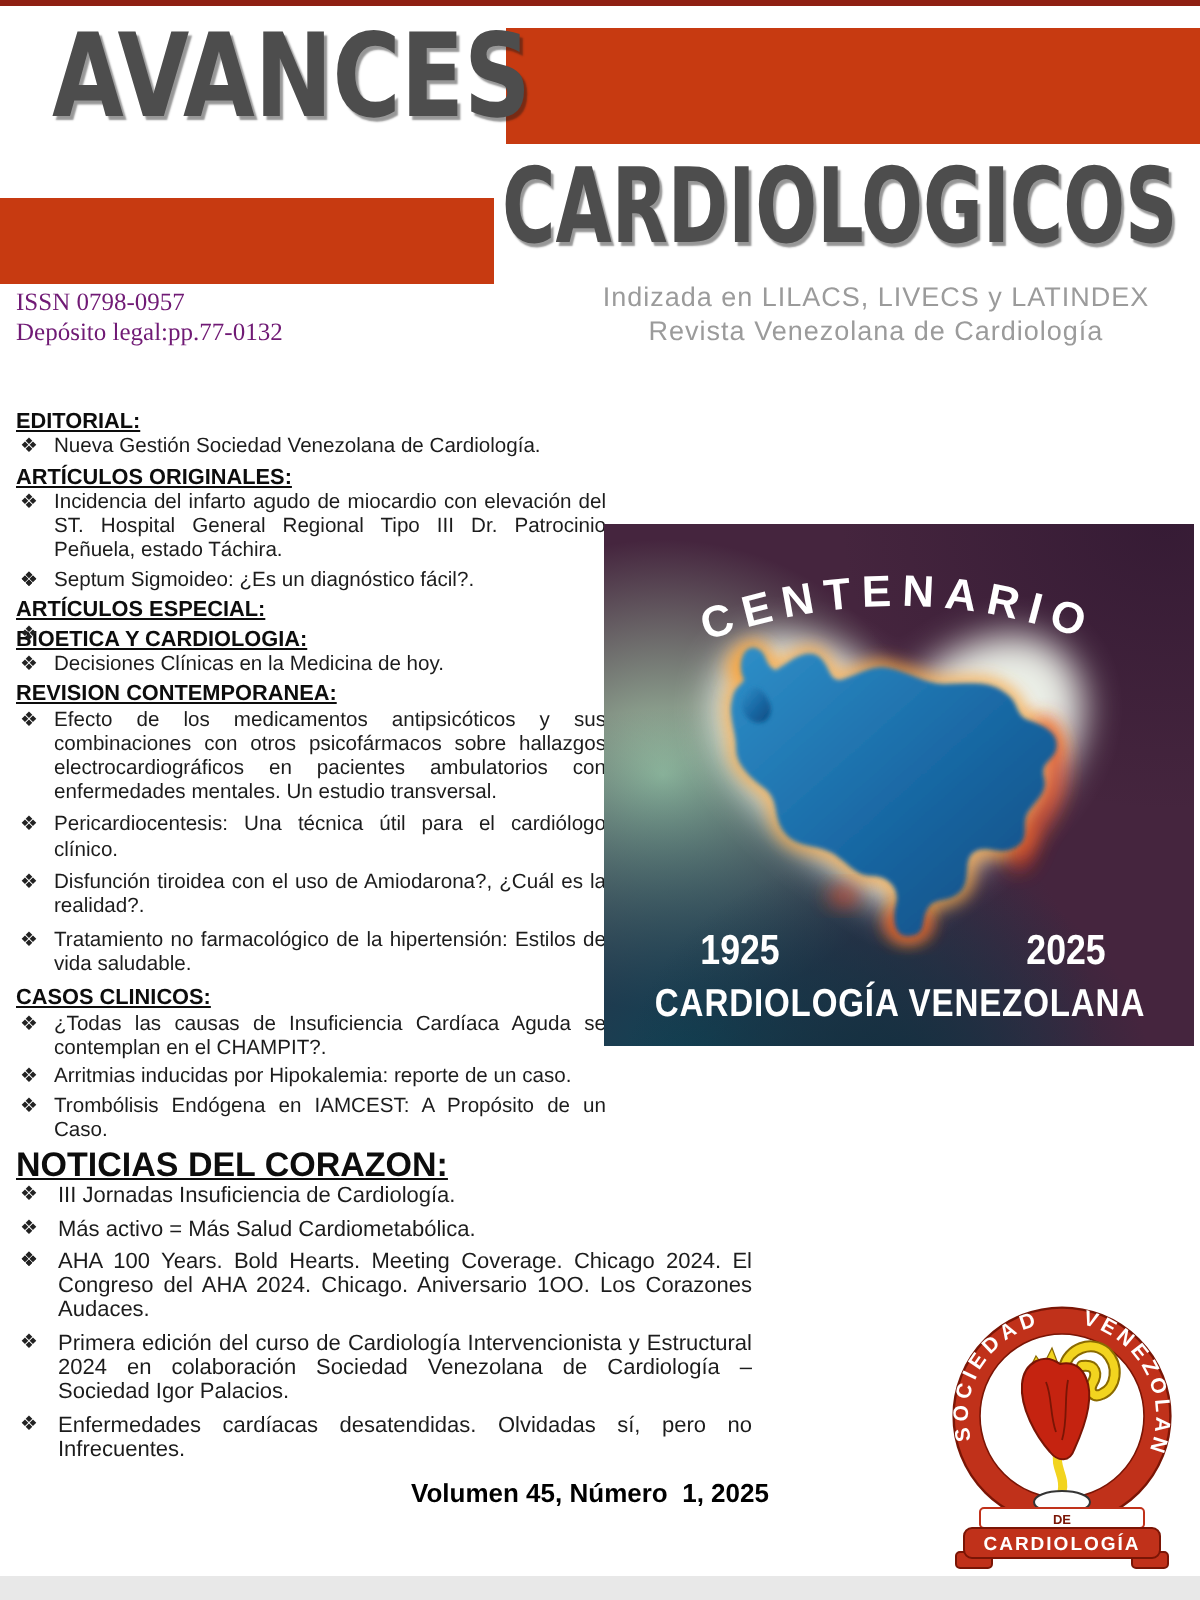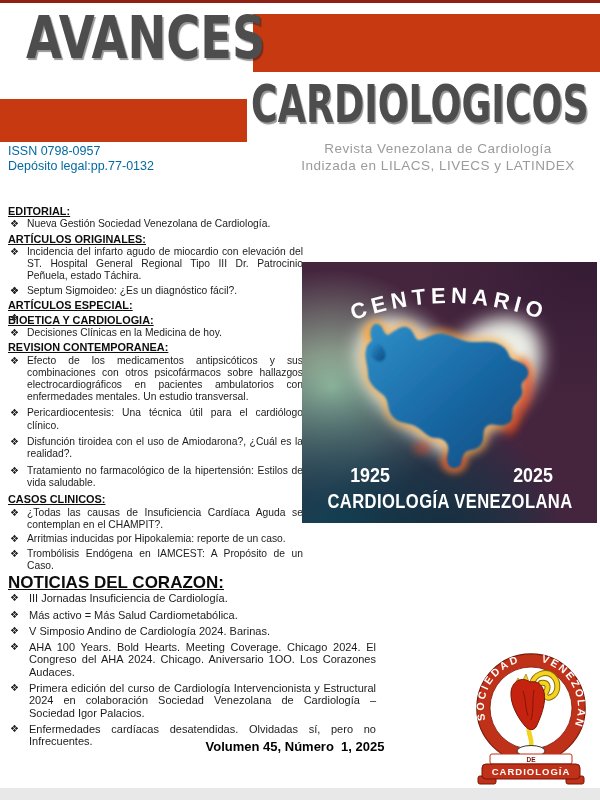--- a/index.html
+++ b/index.html
@@ -7,21 +7,21 @@
         font-family:"Liberation Sans",sans-serif;margin:0 auto;}
   .topline{position:absolute;left:0;top:0;width:600px;height:3px;background:#8f2013;}
   .bar-top{position:absolute;left:253px;top:14px;width:347px;height:58px;background:#c73a11;}
   .bar-left{position:absolute;left:0;top:99px;width:247px;height:43px;background:#c73a11;}
   .title1{position:absolute;left:26px;top:4px;font-family:"DejaVu Sans",sans-serif;font-weight:bold;
           font-size:58px;color:#4d4d4d;transform:scaleX(0.80);transform-origin:left top;
           text-shadow:2px 2px 1px rgba(25,25,25,0.45);white-space:nowrap;}
   .title2{position:absolute;left:251px;top:74px;font-family:"DejaVu Sans",sans-serif;font-weight:bold;
           font-size:52px;color:#4d4d4d;transform:scaleX(0.70);transform-origin:left top;
           text-shadow:2px 2px 1px rgba(25,25,25,0.45);white-space:nowrap;}
-  .issn{position:absolute;left:8px;top:144px;font-size:12.5px;line-height:15px;color:#0369a1;}
+  .issn{position:absolute;left:8px;top:144px;font-size:12.5px;line-height:15px;color:#701a75;font-family:Liberation Serif, serif;}
   .subtitle{position:absolute;left:278px;top:141px;width:320px;text-align:center;color:#9b9b9b;
             font-size:13.5px;line-height:16.5px;letter-spacing:0.5px;}
   .toc{position:absolute;left:8px;top:204px;width:295px;font-size:10.3px;line-height:12.1px;
        color:#1c1c1c;text-align:justify;}
   .noticias{position:absolute;left:8px;top:576px;width:368px;font-size:11px;line-height:12.3px;
        color:#1c1c1c;text-align:justify;}
   .toc-heading{font-weight:bold;text-decoration:underline;font-size:10.9px;margin:1px 0 1px 0;color:#0d0d0d;}
   .noticias .toc-heading{font-size:17px;margin-bottom:3px;}
   .toc-item{position:relative;padding-left:19px;margin:0 0 2.5px 0;}
   .sec-4 .toc-item{margin-bottom:4.5px;}
@@ -43,22 +43,22 @@
 
   <div class="title1">AVANCES</div>
   <div class="title2">CARDIOLOGICOS</div>
 
   <div class="issn">
     <div>ISSN 0798-0957</div>
     <div>Depósito legal:pp.77-0132</div>
   </div>
 
   <div class="subtitle">
+    <div>Indizada en LILACS, LIVECS y LATINDEX</div>
     <div>Revista Venezolana de Cardiología</div>
-    <div>Indizada en LILACS, LIVECS y LATINDEX</div>
   </div>
 
   <div class="toc" id="toc-main">
       <div class="toc-section sec-0">
         <div class="toc-heading">EDITORIAL:</div>
         <div class="toc-item"><span class="bullet">❖</span><span>Nueva Gestión Sociedad Venezolana de Cardiología.</span></div>
       </div>
       <div class="toc-section sec-1">
         <div class="toc-heading">ARTÍCULOS ORIGINALES:</div>
         <div class="toc-item"><span class="bullet">❖</span><span>Incidencia del infarto agudo de miocardio con elevación del ST. Hospital General Regional Tipo III Dr. Patrocinio Peñuela, estado Táchira.</span></div>
@@ -85,21 +85,21 @@
         <div class="toc-item"><span class="bullet">❖</span><span>¿Todas las causas de Insuficiencia Cardíaca Aguda se contemplan en el CHAMPIT?.</span></div>
         <div class="toc-item"><span class="bullet">❖</span><span>Arritmias inducidas por Hipokalemia: reporte de un caso.</span></div>
         <div class="toc-item"><span class="bullet">❖</span><span>Trombólisis Endógena en IAMCEST: A Propósito de un Caso.</span></div>
       </div>
     </div>
   <div class="noticias" id="toc-noticias">
       <div class="toc-section sec-0">
         <div class="toc-heading">NOTICIAS DEL CORAZON:</div>
         <div class="toc-item"><span class="bullet">❖</span><span>III Jornadas Insuficiencia de Cardiología.</span></div>
         <div class="toc-item"><span class="bullet">❖</span><span>Más activo = Más Salud Cardiometabólica.</span></div>
-        <div class="toc-item"><span class="bullet">❖</span><span>V Simposio Andino de Cardiología 2024. Barinas.</span></div>
+        <div class="toc-item"><span class="bullet">❖</span></div>
         <div class="toc-item"><span class="bullet">❖</span><span>AHA 100 Years. Bold Hearts. Meeting Coverage. Chicago 2024.  El Congreso del AHA 2024. Chicago. Aniversario 1OO. Los Corazones Audaces.</span></div>
         <div class="toc-item"><span class="bullet">❖</span><span>Primera edición del curso de Cardiología Intervencionista y Estructural 2024 en colaboración Sociedad Venezolana de Cardiología – Sociedad Igor Palacios.</span></div>
         <div class="toc-item"><span class="bullet">❖</span><span>Enfermedades cardíacas desatendidas. Olvidadas sí, pero no Infrecuentes.</span></div>
       </div>
     </div>
 
   <div class="centenario">
     <svg width="295" height="261" viewBox="0 0 295 261">
       <defs>
         <radialGradient id="gGreen" cx="0.10" cy="0.48" r="0.45">

